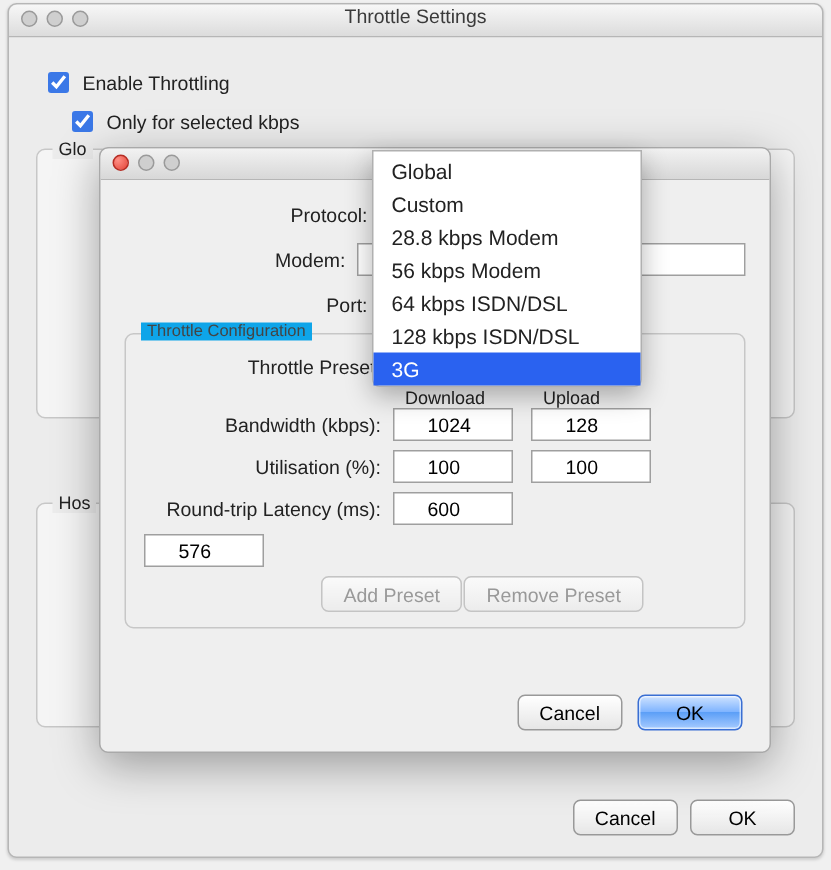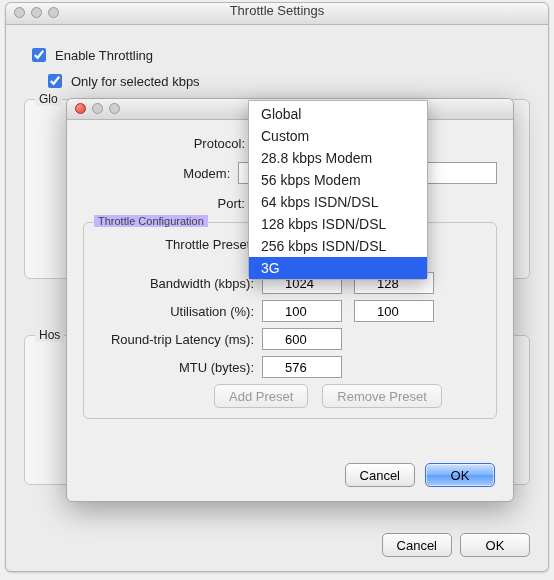--- a/index.html
+++ b/index.html
@@ -176,21 +176,21 @@
     border: 1px solid #c7c7c7;
     border-radius: 6px;
     padding: 14px 12px 10px 12px;
     margin-top: 6px;
     position: relative;
     background: #efefef;
   }
   .throttle-group .legend {
     position: absolute;
     top: -8px; left: 10px;
-    background: #c4b5fd;
+    background: #0ea5e9;
     padding: 0 4px;
     font-size: 11px;
     color: #444;
   }
   .tg-row {
     display: flex;
     align-items: center;
     margin-bottom: 6px;
   }
   .tg-row .lbl {
@@ -199,21 +199,21 @@
     padding-right: 8px;
     font-size: 13px;
   }
   .col-heads {
     display: flex;
     margin-left: 174px;
     gap: 12px;
   }
   .col-heads span { width: 80px; font-size: 12px; }
   .tg-row input.textfield { width: 80px; margin-right: 12px; }
-  .tg-btns { display: flex; gap: 14px; margin-left: 118px; margin-top: 4px; }
+  .tg-btns { display: flex; gap: 1px; margin-left: 118px; margin-top: 4px; }
   .tg-btns .aqua-btn { color: #999; border-color: #c4c4c4; background: linear-gradient(#fafafa,#ececec); cursor: default; }
   .modal-bottom {
     position: absolute;
     right: 18px; bottom: 14px;
     display: flex; gap: 10px;
   }
 
   
   .dropdown {
     position: absolute;
@@ -327,21 +327,20 @@
         <input class="textfield" value="100" style="">
         <input class="textfield" value="100" style="">
       </div>
 
       <div class="tg-row">
         <span class="lbl">Round-trip Latency (ms):</span>
         <input class="textfield" value="600" style="">
       </div>
 
       <div class="tg-row">
-        <span class="lbl">MTU (bytes):</span>
         <input class="textfield" value="576" style="">
       </div>
 
       <div class="tg-btns">
         <button class="aqua-btn" disabled="">Add Preset</button>
         <button class="aqua-btn" disabled="">Remove Preset</button>
       </div>
     </div>
 
     <div class="modal-bottom">
@@ -352,15 +351,14 @@
   </div>
 </div>
 
 <div class="dropdown" id="dd">
     <div class="item">Global</div>
     <div class="item">Custom</div>
     <div class="item">28.8 kbps Modem</div>
     <div class="item">56 kbps Modem</div>
     <div class="item">64 kbps ISDN/DSL</div>
     <div class="item">128 kbps ISDN/DSL</div>
-    <div class="item">256 kbps ISDN/DSL</div>
     <div class="item selected">3G</div>
   </div>
 
 </body></html>

